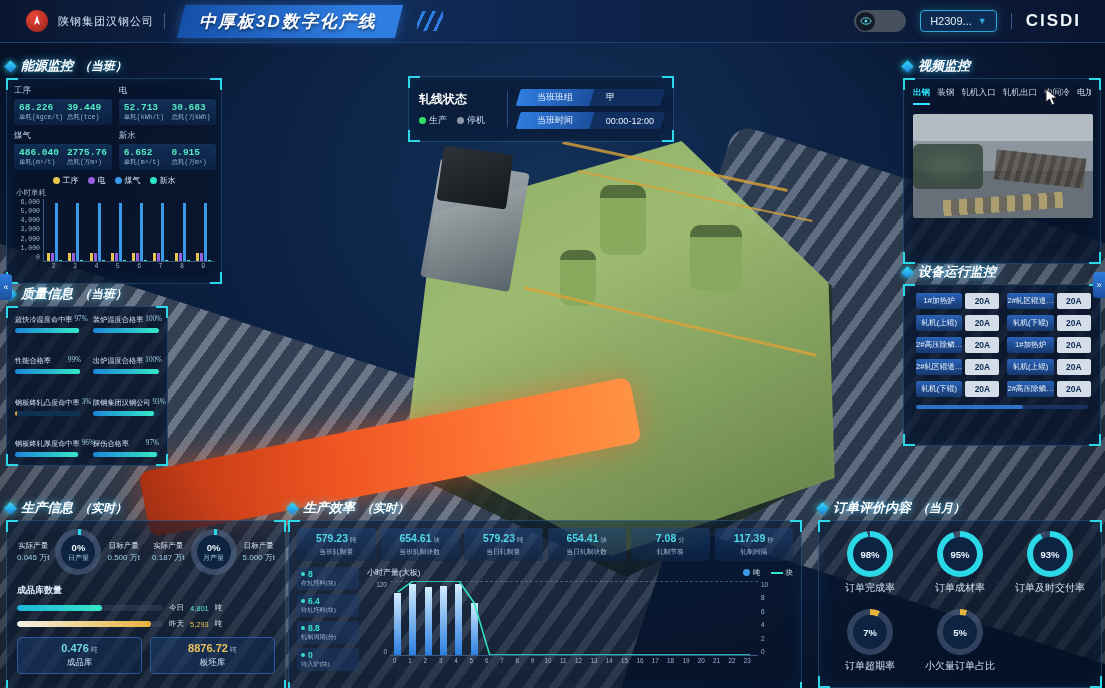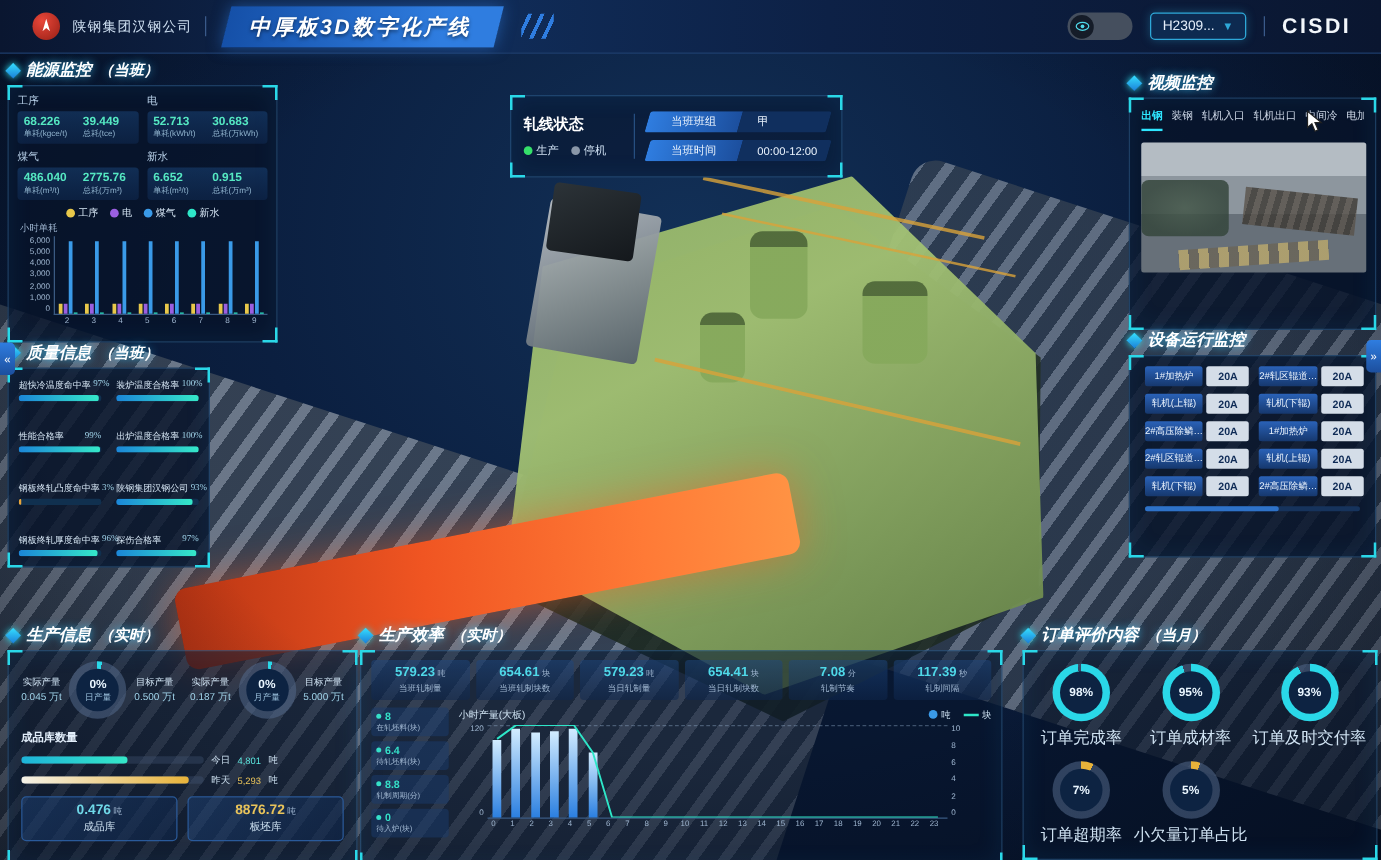--- a/index.html
+++ b/index.html
@@ -61,42 +61,42 @@
   .p-suffix{font-size:12px;}
   .pbox{position:relative;border:1px solid rgba(80,160,230,.3);background:rgba(7,20,42,.82);margin-top:2px;
     box-shadow:inset 0 0 20px rgba(30,120,200,.12);}
   .pbox.glass{background:rgba(7,20,42,.55);}
   .pbox::before{content:'';position:absolute;top:-1px;left:-1px;width:10px;height:10px;border-top:2px solid #2ad8e8;border-left:2px solid #2ad8e8;}
   .pbox::after{content:'';position:absolute;bottom:-1px;right:-1px;width:10px;height:10px;border-bottom:2px solid #2ad8e8;border-right:2px solid #2ad8e8;}
   .frame{position:absolute;inset:0;pointer-events:none;}
   .frame::before{content:'';position:absolute;top:-1px;right:-1px;width:10px;height:10px;border-top:2px solid #2ad8e8;border-right:2px solid #2ad8e8;}
   .frame::after{content:'';position:absolute;bottom:-1px;left:-1px;width:10px;height:10px;border-bottom:2px solid #2ad8e8;border-left:2px solid #2ad8e8;}
   
-  .energy{left:6px;top:46px;width:216px;}
-  .energy .pbox{padding:6px 7px;height:192px;}
+  .energy{left:6px;top:56px;width:216px;}
+  .energy .pbox{padding:6px 7px;height:192px;font-family:Liberation Mono, monospace;}
   .e-groups{display:grid;grid-template-columns:1fr 1fr;gap:5px 7px;}
   .e-gname{font-size:8.5px;color:#b8d0e8;margin-bottom:2px;}
   .e-card{display:flex;gap:8px;background:linear-gradient(180deg,rgba(32,84,146,.4),rgba(16,44,86,.5));border-radius:3px;padding:3px 5px;}
   .e-col{flex:1;min-width:0;}
   .e-val{font-size:9.5px;font-weight:bold;color:#55e8c2;}
   .e-unit{font-size:6.5px;color:#8fb2cc;white-space:nowrap;}
   .e-legend{display:flex;justify-content:center;gap:9px;margin-top:5px;font-size:8px;color:#d6e6f4;}
   .lg-it{display:flex;align-items:center;gap:3px;}
   .lg-dot{width:7px;height:7px;border-radius:50%;}
   .e-ylabel{font-size:7.5px;color:#9fb6d0;margin:2px 0 0 2px;}
   .e-chart{display:flex;margin-top:1px;}
   .e-ticks{width:26px;height:62px;display:flex;flex-direction:column;justify-content:space-between;align-items:flex-end;
     font-size:6.5px;color:#9fb6d0;padding-right:3px;}
   .e-plot{flex:1;}
   .e-bars{display:flex;justify-content:space-around;align-items:flex-end;height:62px;border-bottom:1px solid #3a5a82;border-left:1px solid #3a5a82;}
   .e-bgroup{display:flex;align-items:flex-end;gap:1px;}
   .e-bar{width:3px;}
   .e-xlabels{display:flex;justify-content:space-around;font-size:6.5px;color:#9fb6d0;margin-top:1px;}
   
-  .quality{left:6px;top:272px;width:162px;}
+  .quality{left:6px;top:284px;width:162px;}
   .quality .pbox{padding:8px 8px;height:142px;display:grid;grid-template-columns:1fr 1fr;gap:10px 12px;align-content:space-between;}
   .q-item{min-width:0;font-family:Liberation Serif, serif;}
   .q-top{display:flex;justify-content:space-between;font-size:7.2px;color:#d6e6f4;margin-bottom:3px;white-space:nowrap;}
   .q-val{color:#9fd2e8;margin-left:2px;}
   .q-track{height:5px;background:#10304f;border-radius:2px;overflow:hidden;}
   .q-fill{height:100%;background:linear-gradient(90deg,#1b86d8,#35e8c8);border-radius:2px;}
   
   .lstat{left:408px;top:74px;width:266px;z-index:4;}
   .lstat .pbox{padding:9px 10px;height:46px;display:flex;align-items:center;gap:10px;background:rgba(10,28,58,.88);}
   .ls-left{width:82px;border-right:1px solid rgba(70,140,210,.45);padding-right:6px;}
@@ -181,21 +181,21 @@
   .h-slot{flex:1;display:flex;justify-content:center;align-items:flex-end;height:100%;}
   .h-bar{width:7px;background:linear-gradient(180deg,#d2ecff,#2b7fe0);}
   .h-svg{position:absolute;inset:0;}
   .h-rticks{width:16px;height:74px;display:flex;flex-direction:column;justify-content:space-between;align-items:flex-start;font-size:6.5px;color:#9fb6d0;padding-left:3px;}
   .h-xlabels{margin-left:20px;width:368px;display:flex;font-size:6.3px;color:#9fb6d0;margin-top:1px;}
   .h-xlabels span{flex:1;text-align:center;}
   
   .orders{left:818px;top:498px;width:284px;}
   .orders .pbox{padding:10px 8px 6px;height:150px;display:grid;grid-template-columns:repeat(3,1fr);gap:6px 4px;}
   .gauge-cell{display:flex;flex-direction:column;align-items:center;}
-  .gauge-lab{font-size:13px;color:#cfe2f2;margin-top:4px;white-space:nowrap;}
+  .gauge-lab{font-size:10px;color:#cfe2f2;margin-top:4px;white-space:nowrap;}
   
   .edge-tab{position:absolute;z-index:5;width:12px;height:26px;background:linear-gradient(180deg,#2f7de0,#1c4f9e);
     color:#fff;font-size:9px;display:flex;align-items:center;justify-content:center;cursor:pointer;}
   .edge-left{left:0;top:274px;border-radius:0 4px 4px 0;}
   .edge-right{right:0;top:272px;border-radius:4px 0 0 4px;}
   .cursor{position:absolute;left:1045px;top:88px;z-index:9;}
 </style>
 </head>
 <body>
 

